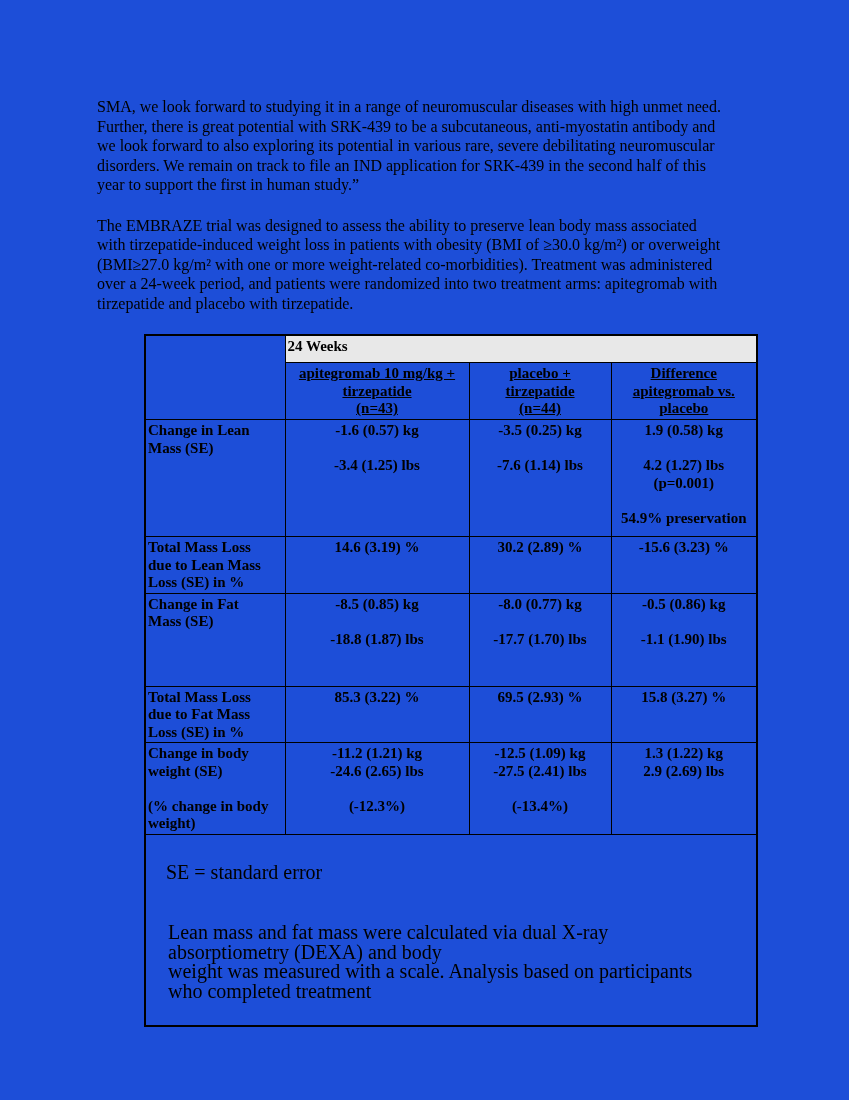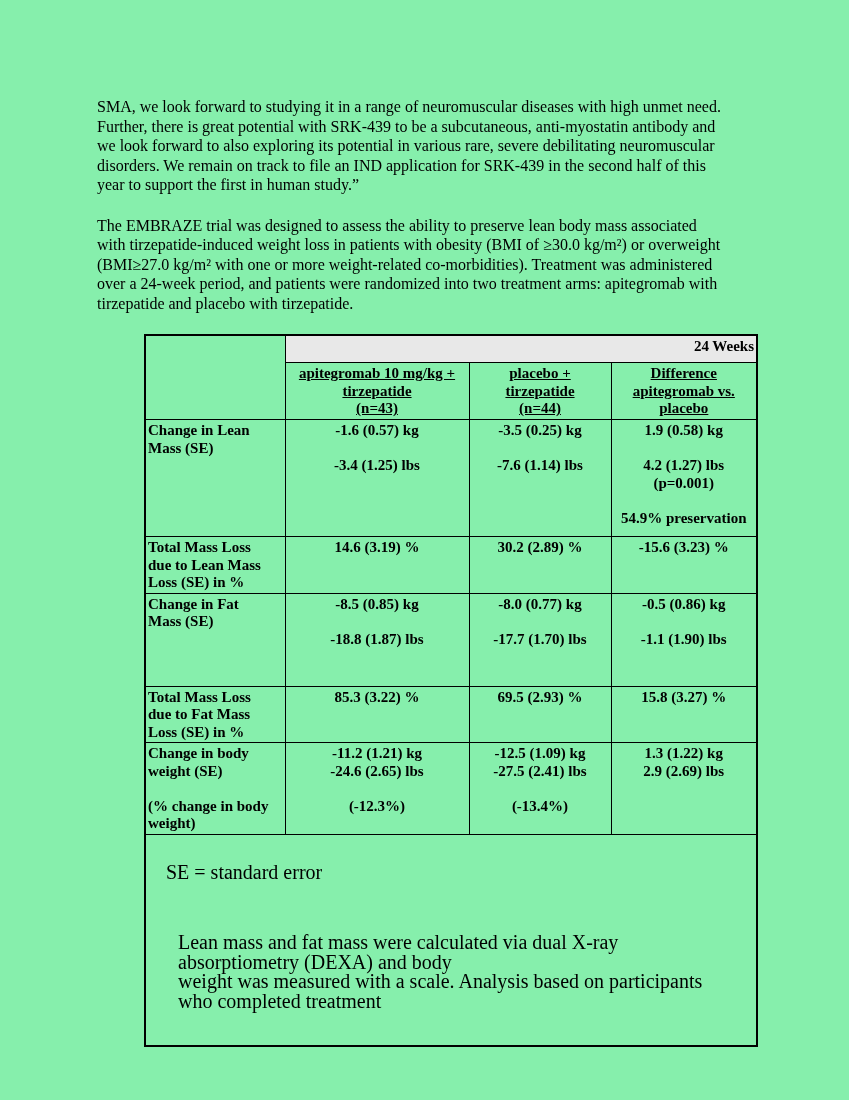--- a/index.html
+++ b/index.html
@@ -4,21 +4,21 @@
 <style>
   html, body {
     margin: 0;
     padding: 0;
     background: #ffffff;
   }
   .page {
     position: relative;
     width: 849px;
     height: 1100px;
-    background: #86efac;
+    background: #1d4ed8;
     overflow: hidden;
     font-family: "Liberation Serif", "DejaVu Serif", serif;
     color: #000000;
   }
   .content {
     position: absolute;
     left: 97px;
     top: 97px;
     width: 700px;
   }
@@ -40,21 +40,21 @@
     border: 1px solid #000;
     vertical-align: top;
     font-size: 15px;
     line-height: 17.5px;
     font-weight: bold;
     padding: 2px 2px 1px 2px;
     white-space: pre-line;
     overflow: hidden;
   }
   .period-header {
-    text-align: right;
+    text-align: left;
     font-size: 16px;
     height: 23px;
     line-height: 20px;
   }
   .col-header {
     text-align: center;
     height: 53px;
     text-decoration: underline;
   }
   .row-label {
@@ -72,21 +72,21 @@
   .r5 { height: 89px; margin-left: 37px; }
   .footer-row td {
     font-weight: normal;
     font-size: 20px;
     line-height: 19.5px;
     text-align: left;
     padding: 9px 30px 2px 20px;
     height: 77px;
   }
   .footer-note { margin: 0 0 19px 0; white-space: pre-line; }
-  .footer-method { margin: 12px; white-space: pre-line; }
+  .footer-method { margin: 2px; white-space: pre-line; }
 </style>
 </head>
 <body>
 
 <div class="page">
   <div class="content">
 
     <p class="para">SMA, we look forward to studying it in a range of neuromuscular diseases with high unmet need.
 Further, there is great potential with SRK-439 to be a subcutaneous, anti-myostatin antibody and
 we look forward to also exploring its potential in various rare, severe debilitating neuromuscular

